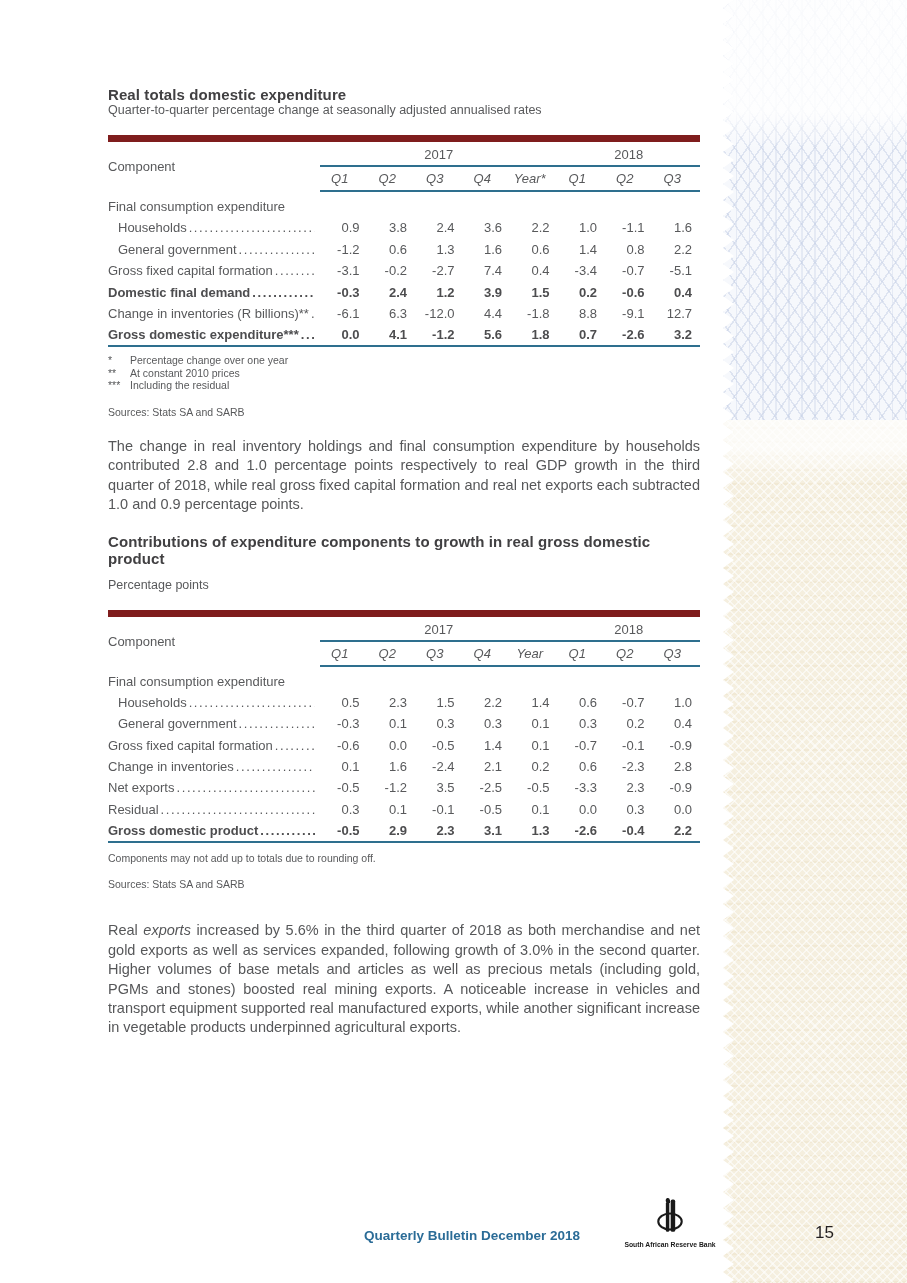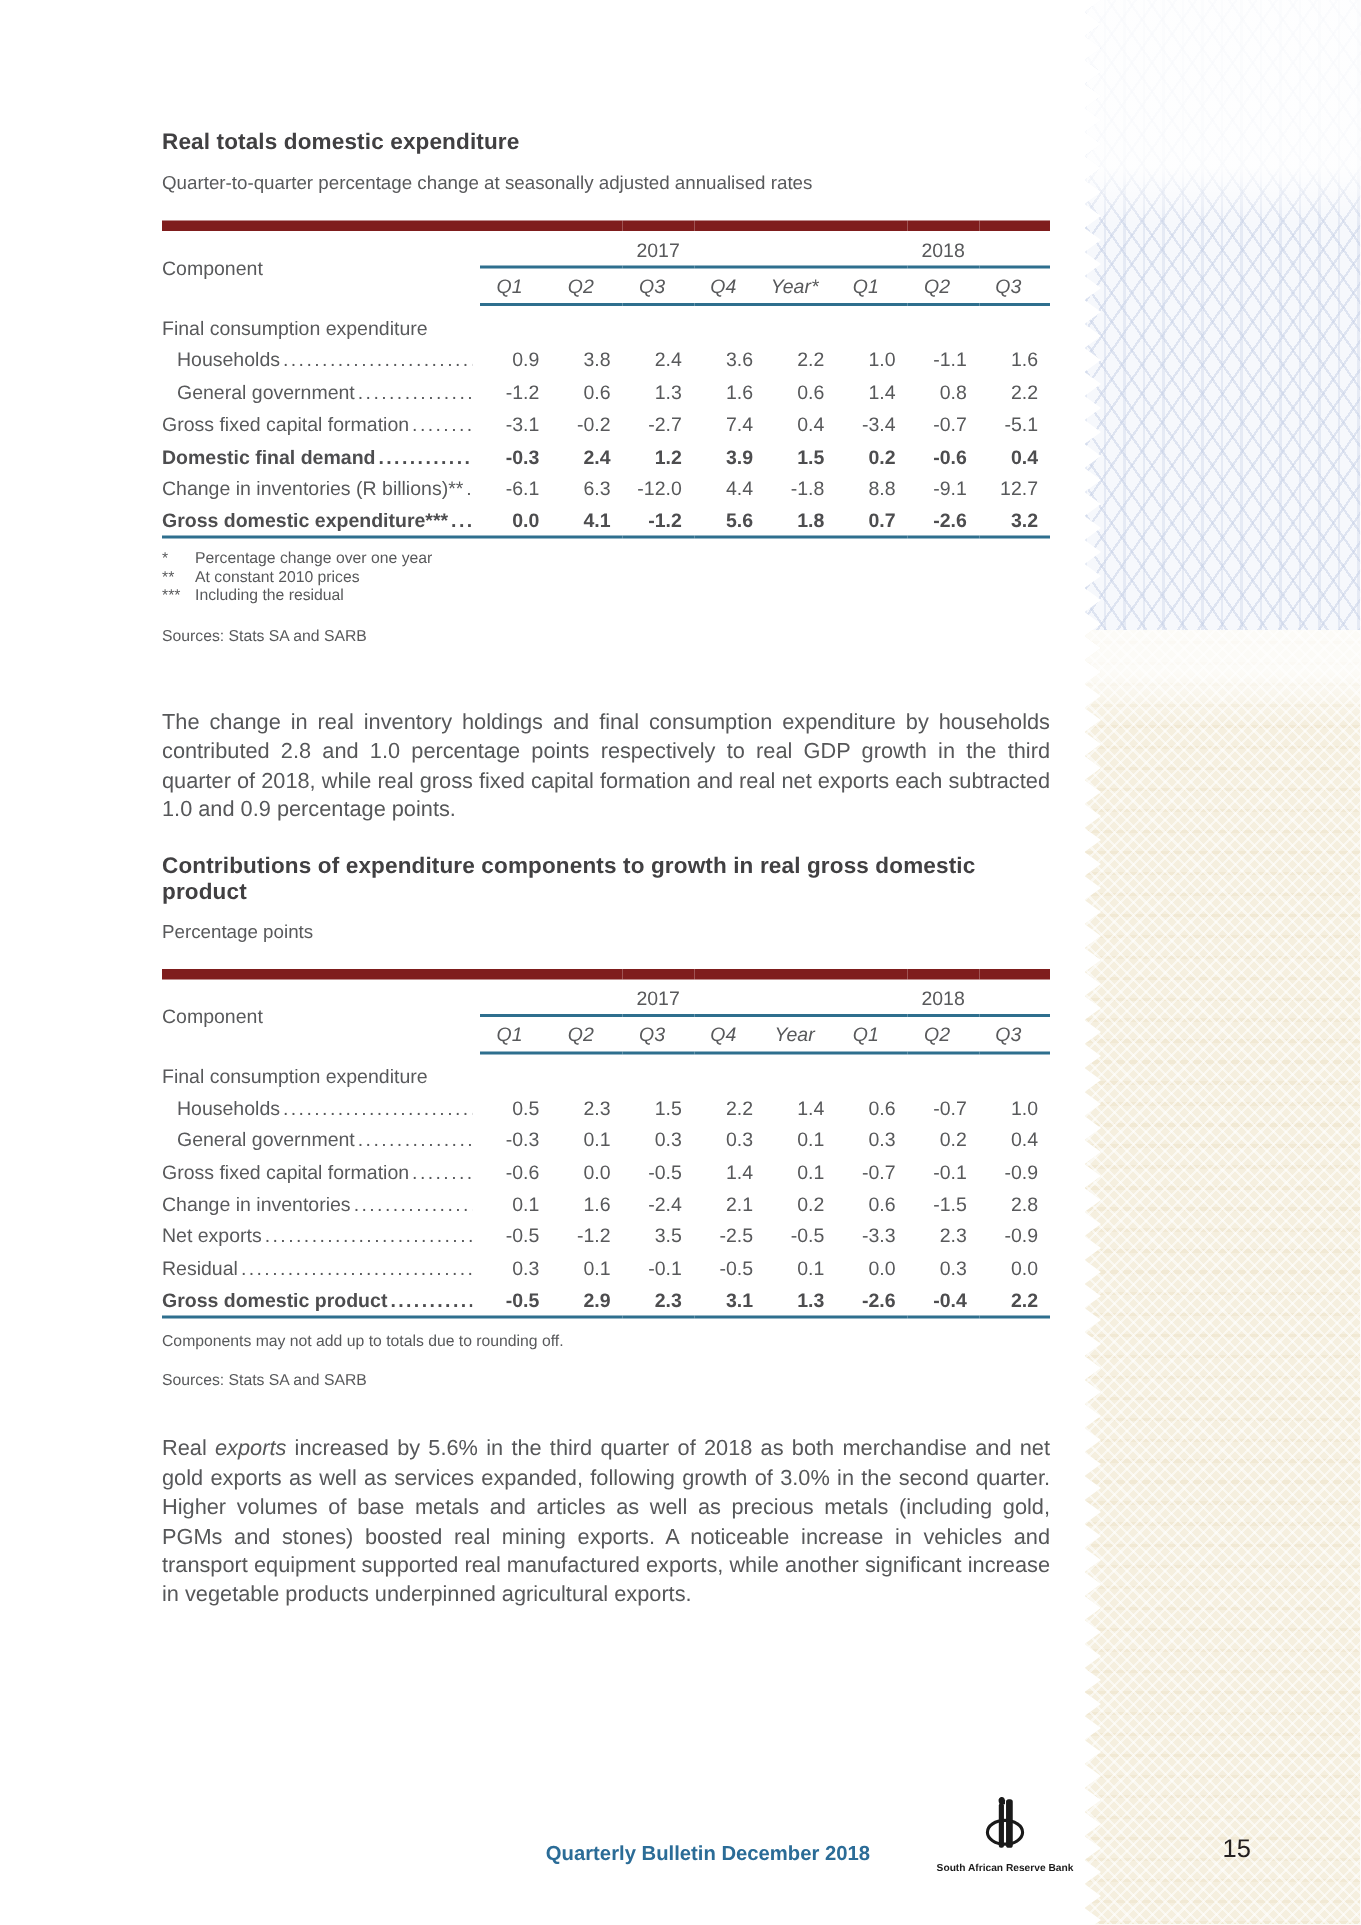--- a/index.html
+++ b/index.html
@@ -34,21 +34,21 @@
       repeating-linear-gradient(-45deg, rgba(255,255,255,.55) 0 1.5px, transparent 1.5px 6px),
       repeating-linear-gradient(0deg,   rgba(234,222,193,.35) 0 2px, transparent 2px 14px);
   }
 
   
   .content {
     position:absolute; left:108px; top:0; width:592px;
     padding-top:86px;
   }
   h2.sec-title { font-size:15px; font-weight:bold; color:#414042; letter-spacing:.1px; }
-  .sec-sub { font-size:12.5px; color:#58595b; margin-top:12px; }
+  .sec-sub { font-size:12.5px; color:#58595b; }
 
   
   table.stat {
     width:592px; margin-top:18px;
     border-collapse:collapse; table-layout:fixed;
     border-top:7px solid #7f1d1d;
     border-bottom:2px solid #2e6f8e;
     font-size:13px;
   }
   table.stat col.c0 { width:212px; }
@@ -77,21 +77,21 @@
   .footnotes { margin-top:7px; font-size:10.5px; line-height:12.5px; color:#58595b; }
   .footnotes .fn { display:flex; }
   .footnotes .marker { width:22px; flex:0 0 22px; }
   .sources { margin-top:14px; font-size:10.5px; color:#58595b; }
   .tbl-note { margin-top:9px; font-size:10.5px; color:#58595b; }
 
   
   p.body-par {
     font-size:14.5px; line-height:19.4px; text-align:justify; color:#565759;
   }
-  p.par1 { margin-top:43px; }
+  p.par1 { margin-top:19px; }
   h2.title2 { margin-top:18px; }
   .sub2 { margin-top:11px; }
   p.par2 { margin-top:31px; }
   p.body-par .ital { font-style:italic; }
 
   
   .footer { position:absolute; left:0; top:0; width:737px; height:1283px; pointer-events:none; }
   .footer-bulletin {
     position:absolute; top:1228px; left:0; width:580px; text-align:right;
     font-size:13.5px; font-weight:bold; color:#2b6c97;
@@ -380,21 +380,21 @@
               <span class="txt">Change in inventories </span>
               <span class="dots"></span>
             </div>
           </td>
           <td class="num">0.1</td>
           <td class="num">1.6</td>
           <td class="num">-2.4</td>
           <td class="num">2.1</td>
           <td class="num">0.2</td>
           <td class="num">0.6</td>
-          <td class="num">-1.5</td>
+          <td class="num">-2.3</td>
           <td class="num">2.8</td>
         </tr>
         <tr>
           <td class="label">
             <div class="lblwrap">
               <span class="txt">Net exports </span>
               <span class="dots"></span>
             </div>
           </td>
           <td class="num">-0.5</td>

